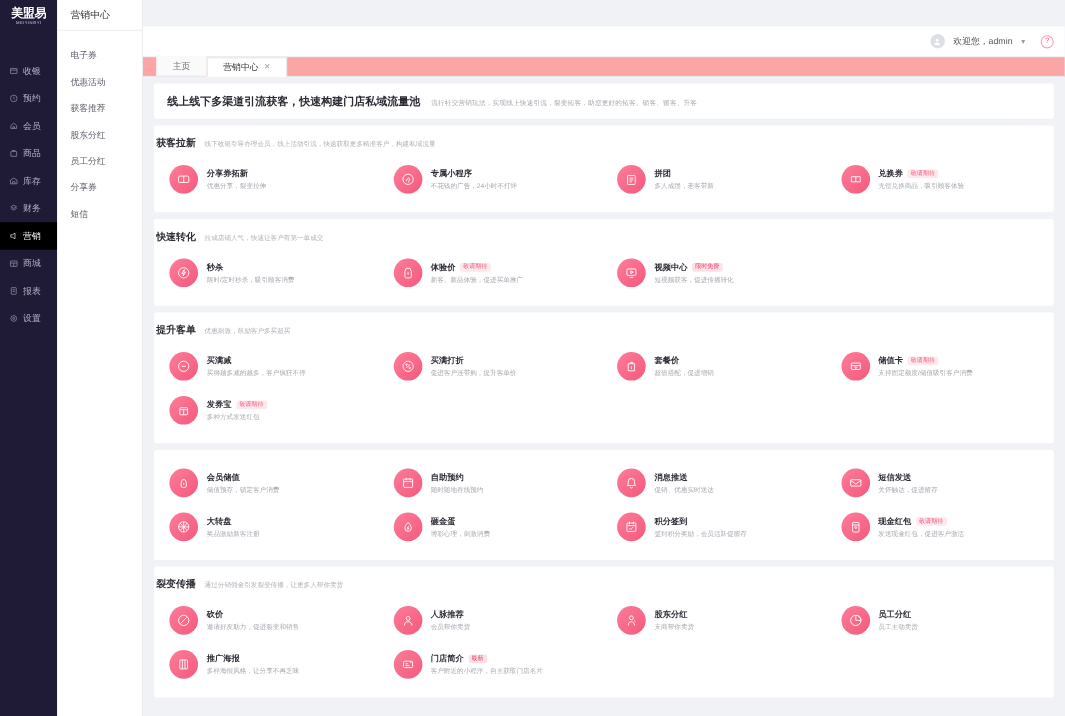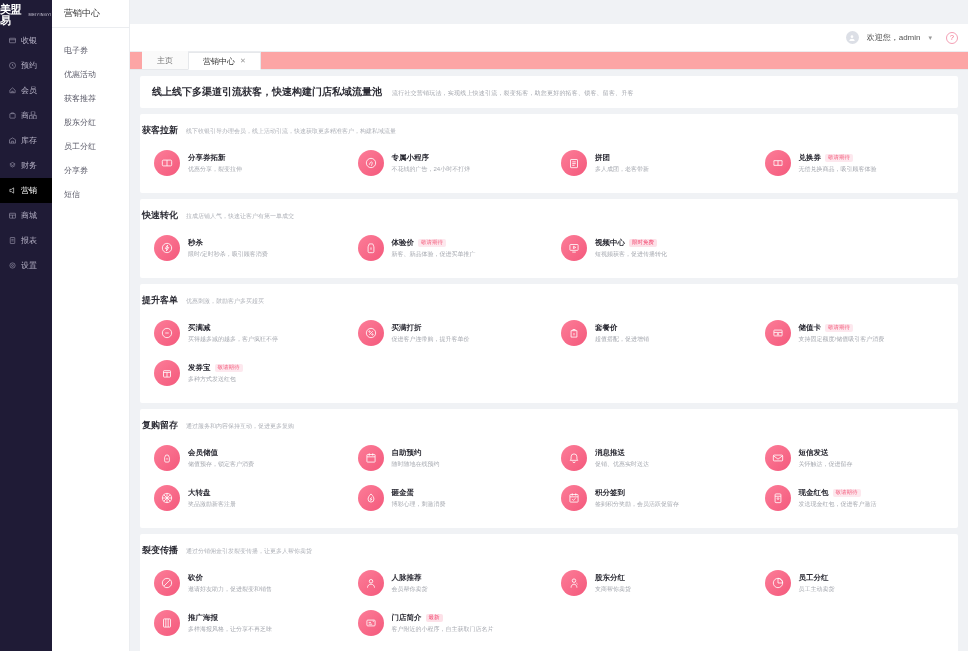--- a/index.html
+++ b/index.html
@@ -10,32 +10,32 @@
     overflow: hidden;
   }
   .app { display: flex; width: 968px; height: 651px; }
 
   
   .sidebar {
     width: 52px; background: #1f1b36; flex: 0 0 52px;
     display: flex; flex-direction: column; align-items: stretch;
   }
   .logo-box {
-    height: 28px; display: flex; flex-direction: row;
+    height: 28px; display: flex; flex-direction: column;
     align-items: center; justify-content: center; padding-top: 2px;
   }
   .logo-main {
     color: #fff; font-size: 11px; font-weight: bold; letter-spacing: -0.5px;
     line-height: 11px;
   }
   .logo-sub {
     color: #d8d4e4; font-size: 4px; letter-spacing: 0.4px; line-height: 6px;
     transform: scale(0.95);
   }
-  .nav { margin-top: 0; }
+  .nav { margin-top: 24px; }
   .nav-item {
     height: 25px; display: flex; align-items: center; gap: 4px;
     padding-left: 8px; cursor: pointer;
     color: #b6b2c6; font-size: 8px; white-space: nowrap;
   }
   .nav-item .ic { width: 9px; height: 9px; flex: 0 0 9px; opacity: .85; }
   .nav-item.active { background: #000000; color: #fff; }
   .nav-item.active .ic { opacity: 1; }
 
   
@@ -459,24 +459,20 @@
                   <div class="card-title-row">
                     <div class="card-title">发券宝</div>
                     <span class="badge">敬请期待</span>
                   </div>
                   <div class="card-desc">多种方式发送红包</div>
                 </div>
               </div>
             </div>
           </div>
           <div class="panel">
-            <div class="sec-head">
-              <div class="sec-title">复购留存</div>
-              <div class="sec-desc">通过服务和内容保持互动，促进更多复购</div>
-            </div>
             <div class="grid">
               <div class="card">
                 <div class="card-icon">
                   <svg class="" viewBox="0 0 24 24">
                     <path d="M10 7h4l2 4v6a2 2 0 01-2 2h-4a2 2 0 01-2-2v-6z"></path>
                     <path d="M12 12v3"></path>
                   </svg>
                 </div>
                 <div class="card-body">
                   <div class="card-title-row">

